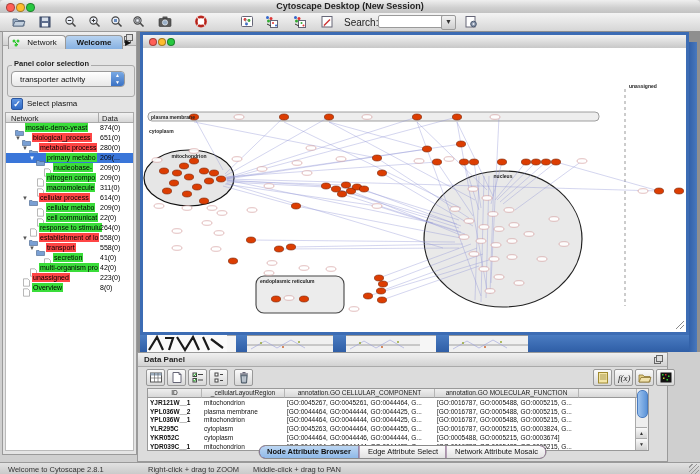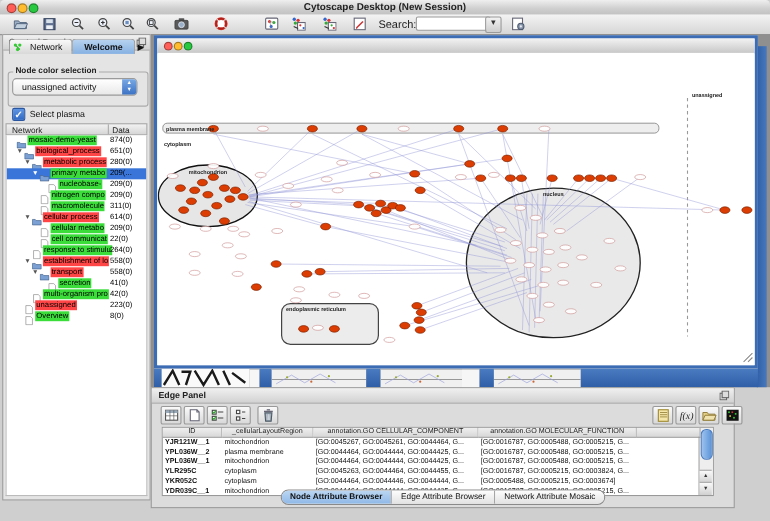--- a/index.html
+++ b/index.html
@@ -49,21 +49,21 @@
   .dpanel{left:137px;top:352px;width:531px;height:110px;background:#dcdcdc;border:1px solid #9a9a9a;box-sizing:border-box;}
   .dpheader{position:absolute;left:0;top:0;width:100%;height:13px;background:linear-gradient(#f0f0f0,#d2d2d2);border-bottom:1px solid #aaa;}
   .dpheader span{position:absolute;left:6px;top:2px;font-size:8px;font-weight:bold;color:#222;}
   .dbtn{position:absolute;top:16px;width:17px;height:15px;background:linear-gradient(#fafafa,#d8d8d8);border:1px solid #999;border-radius:2px;display:flex;align-items:center;justify-content:center;}
   .dtable{position:absolute;left:9px;top:35px;width:502px;height:63px;background:#fff;border:1px solid #999;box-sizing:border-box;}
   .dth{position:absolute;top:0;height:9px;background:linear-gradient(#efefef,#d8d8d8);border-right:1px solid #b5b5b5;border-bottom:1px solid #999;font-size:6.5px;text-align:center;color:#222;overflow:hidden;box-sizing:border-box;}
   .dtc{position:absolute;height:9px;font-size:6.5px;color:#111;overflow:hidden;white-space:nowrap;box-sizing:border-box;padding-left:2px;line-height:9px;}
   .vsb{position:absolute;right:0;top:0;width:12px;height:61px;background:#eee;border-left:1px solid #aaa;}
   .vsb .thumb{position:absolute;left:1px;top:1px;width:9px;height:26px;border-radius:5px;background:linear-gradient(90deg,#9cc2ee,#5b93d8);border:1px solid #4a7cc0;}
   .vsb .btn{position:absolute;left:0;width:11px;height:11px;background:linear-gradient(#fafafa,#d0d0d0);border-top:1px solid #aaa;font-size:5px;text-align:center;line-height:11px;color:#333;}
-  .btabs{position:absolute;left:50%;bottom:2px;transform:translateX(-50%);display:flex;height:12px;border:1px solid #8a8a8a;border-radius:7px;overflow:hidden;background:#ffffff;align-items:flex-end;}
+  .btabs{position:absolute;left:50%;bottom:2px;transform:translateX(-50%);display:flex;height:12px;border:1px solid #8a8a8a;border-radius:7px;overflow:hidden;background:#701a75;align-items:flex-end;}
   .btab{font-size:7.5px;line-height:12px;padding:0 8px;color:#111;border-right:1px solid #999;background:linear-gradient(#fdfdfd,#e2e2e2);white-space:nowrap;}
   .btab:last-child{border-right:none;}
   .btab.active{background:linear-gradient(#bcd6f2,#8fb9e8);font-weight:bold;}
   
   .statusbar{left:0;top:462px;width:700px;height:12px;background:linear-gradient(#e2e2e2,#c8c8c8);border-top:1px solid #9a9a9a;}
   .statusbar span{position:absolute;top:2px;font-size:7.5px;color:#333;}
   .grip{position:absolute;right:1px;bottom:1px;width:10px;height:10px;background:repeating-linear-gradient(135deg,transparent,transparent 2px,#999 2px,#999 3px);}
 </style>
 </head>
 <body>
@@ -425,23 +425,23 @@
           <circle cx="6" cy="2" r="1.5" fill="#3c3"></circle>
           <circle cx="4" cy="6" r="1.5" fill="#3c3"></circle>
         </svg>
       <span style="margin-left:10px;">Network</span>
     </div>
     <div class="cptab active" style="left:62px;width:56px;">
       <span>Welcome</span>
     </div>
     <div style="position:absolute;left:122px;top:6px;font-size:8px;color:#111;">▶</div>
     <div class="groupbox"></div>
-    <span class="legend">Node color selection</span>
+    <span class="legend">Panel color selection</span>
     <div class="combo">
-      <span>unassigned activity</span>
+      <span>transporter activity</span>
       <span class="combocap">▲<br>▼</span>
     </div>
     <div class="checkbox">✓</div>
     <span class="cblabel">Select plasma</span>
     <div class="treeheader">
       <span style="position:absolute;left:5px;top:1px;">Network</span>
       <span style="position:absolute;left:96px;top:1px;">Data</span>
       <span style="position:absolute;left:92px;top:0;width:1px;height:9px;background:#aaa;"></span>
     </div>
     <div class="treebody" id="treebody">
@@ -494,21 +494,21 @@
               <path d="M1.5 0.8 L5.8 0.8 L7.5 2.5 L7.5 8.2 L1.5 8.2 Z" fill="#fff" stroke="#888" stroke-width="0.6"></path>
             </svg></span><span class="chip red">unassigned</span><span class="tcount">223(0)</span></div>
         <div class="trow"><span style="display: inline-block; width: 9px;"></span><span class="arrow">&nbsp;</span><span style="display: inline-block; width: 10px; vertical-align: top;"><svg width="9" height="9" viewBox="0 0 9 9">
               <path d="M1.5 0.8 L5.8 0.8 L7.5 2.5 L7.5 8.2 L1.5 8.2 Z" fill="#fff" stroke="#888" stroke-width="0.6"></path>
             </svg></span><span class="chip green">Overview</span><span class="tcount">8(0)</span></div>
       </div>
   </div>
 
   <div class="abs dpanel">
     <div class="dpheader">
-      <span>Edge Panel</span>
+      <span>Data Panel</span>
       <svg style="position:absolute;right:4px;top:2px;" width="9" height="9">
           <rect x="0.5" y="2.5" width="6" height="6" fill="none" stroke="#666"></rect>
           <rect x="2.5" y="0.5" width="6" height="6" fill="#ddd" stroke="#666"></rect>
         </svg>
     </div>
     <div id="dpicons"></div>
     <div class="dtable" id="dtable">
       <div class="vsb">
         <div class="thumb"></div>
         <div class="btn" style="bottom:11px;">▲</div>
@@ -539,21 +539,21 @@
         <div class="dtc" style="left: 54px; width: 81px; top: 43.8px;">cytoplasm</div>
         <div class="dtc" style="left: 137px; width: 148px; top: 43.8px;">[GO:0044464, GO:0044446, GO:0044444, G...</div>
         <div class="dtc" style="left: 287px; width: 142px; top: 43.8px;">[GO:0005488, GO:0005215, GO:0003674]</div>
         <div class="dtc" style="left: 0px; width: 52px; top: 52.5px; font-weight: bold;">YDR039C__1</div>
         <div class="dtc" style="left: 54px; width: 81px; top: 52.5px;">mitochondrion</div>
         <div class="dtc" style="left: 137px; width: 148px; top: 52.5px;">[GO:0044464, GO:0044444, GO:0044425, G...</div>
         <div class="dtc" style="left: 287px; width: 142px; top: 52.5px;">[GO:0016787, GO:0005488, GO:0005215, G...</div>
       </div>
     <div class="btabs">
       <div class="btab active">Node Attribute Browser</div>
-      <div class="btab">Edge Attribute Browser</div>
+      <div class="btab">Edge Attribute Select</div>
       <div class="btab">Network Attribute Mosaic</div>
     </div>
   <div class="dbtn" style="left: 8px;">
         <svg width="14" height="13" viewBox="0 0 14 13">
           <rect x="1.5" y="2" width="11" height="9" fill="#fff" stroke="#555"></rect>
           <rect x="1.5" y="2" width="11" height="2.5" fill="#9ab"></rect>
           <line x1="1.5" y1="7" x2="12.5" y2="7" stroke="#555" stroke-width="0.6"></line>
           <line x1="5.5" y1="2" x2="5.5" y2="11" stroke="#555" stroke-width="0.6"></line>
           <line x1="9" y1="2" x2="9" y2="11" stroke="#555" stroke-width="0.6"></line>
         </svg>
@@ -616,14 +616,20 @@
           <rect x="1.5" y="1.5" width="11" height="10" fill="#111"></rect>
           <rect x="3" y="3" width="1.5" height="1.5" fill="#3c3"></rect>
           <rect x="6" y="3" width="1.5" height="1.5" fill="#c33"></rect>
           <rect x="9" y="4.5" width="1.5" height="1.5" fill="#3c3"></rect>
           <rect x="4" y="6.5" width="1.5" height="1.5" fill="#cc3"></rect>
           <rect x="7.5" y="8" width="1.5" height="1.5" fill="#3c3"></rect>
         </svg>
       </div>
     </div>
 
+  <div class="abs statusbar">
+    <span style="left:8px;">Welcome to Cytoscape 2.8.1</span>
+    <span style="left:148px;">Right-click + drag to ZOOM</span>
+    <span style="left:253px;">Middle-click + drag to PAN</span>
+    <div class="grip"></div>
+  </div>
 
 </div>
 
 </body></html>

